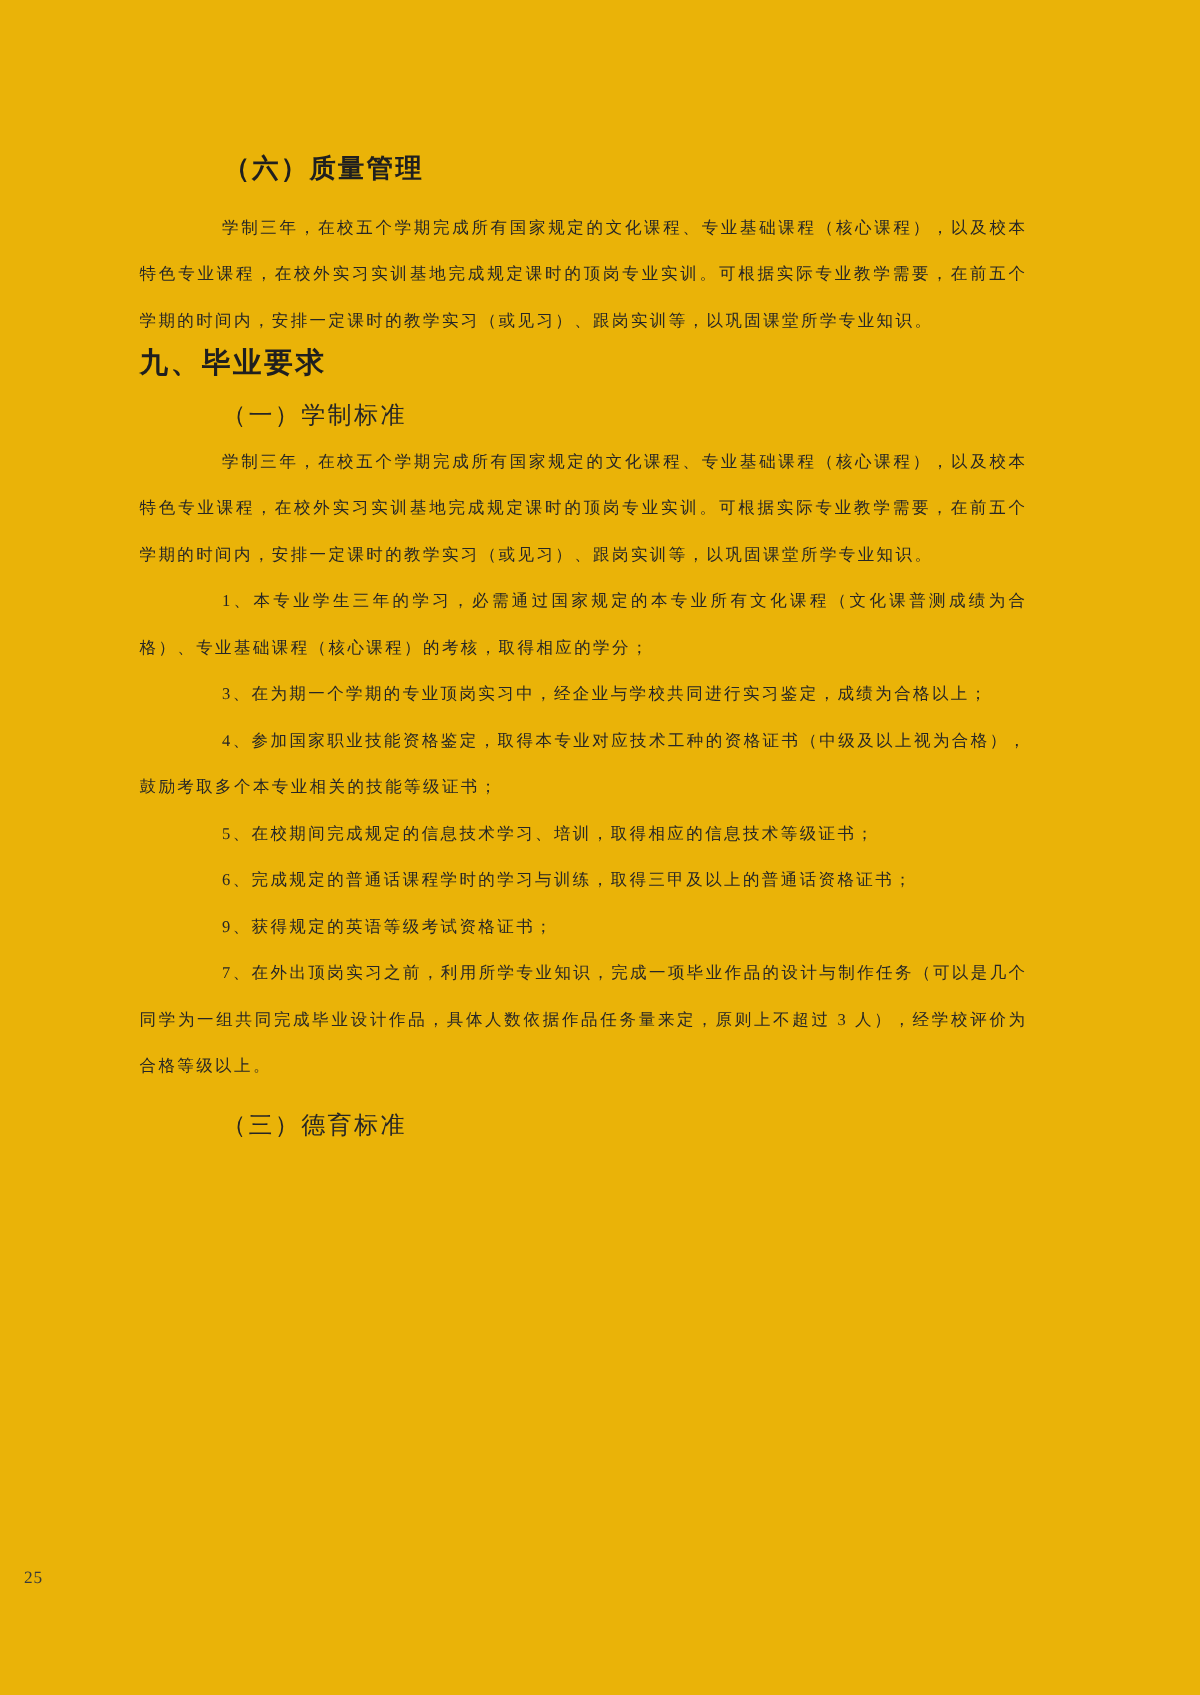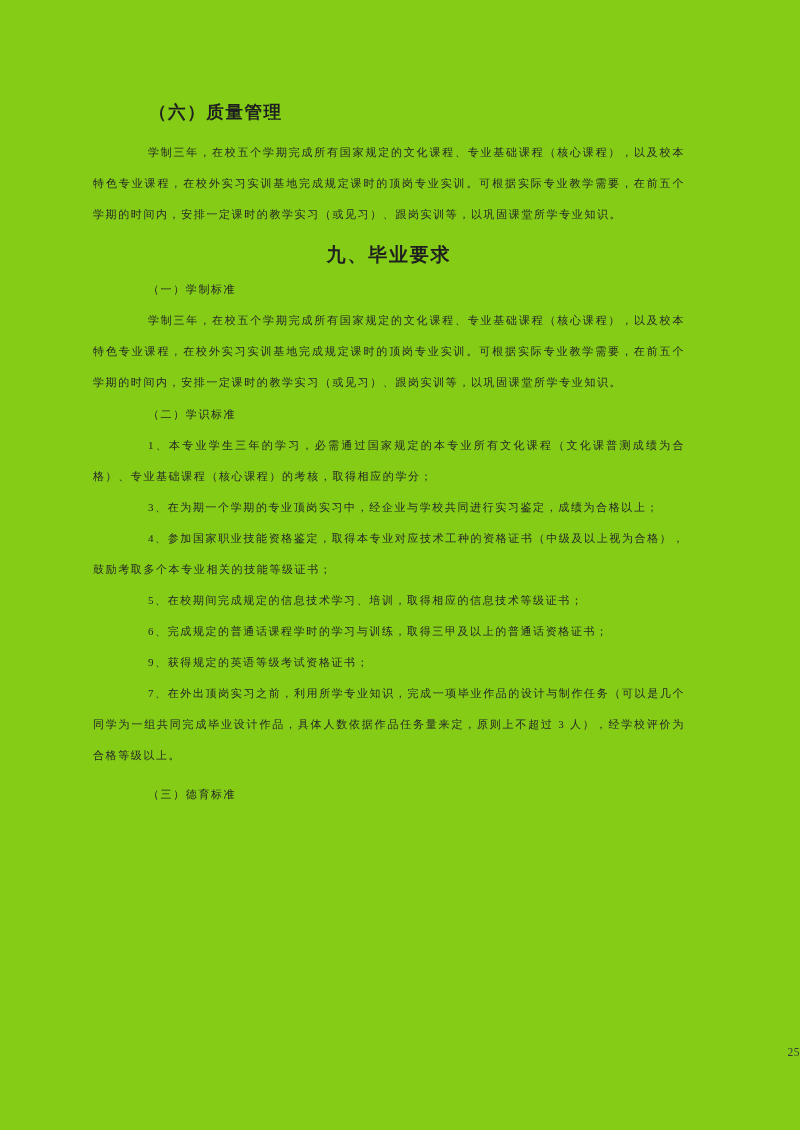--- a/index.html
+++ b/index.html
@@ -8,74 +8,73 @@
     height: 1130px;
     background: #ffffff;
     position: relative;
     overflow: hidden;
     font-family: "Liberation Serif", serif;
     color: #262626;
   }
   .page {
     position: absolute;
     inset: 0;
-    background: #84cc16;
+    background: #eab308;
   }
   .content {
     position: absolute;
     left: 93px;
     top: 0;
     width: 592px;
   }
   .h-section {
     margin: 0;
     padding: 100px 0 0 0;
     text-indent: 56px;
     font-family: "Liberation Sans", sans-serif;
     font-weight: 700;
     font-size: 17.5px;
     line-height: 24px;
     letter-spacing: 1.6px;
     color: #1f1f1f;
   }
   .h-chapter {
-    margin: 12px 0 6px 0;
+    margin: 0 0 6px 0;
     font-family: "Liberation Sans", sans-serif;
     font-weight: 700;
     font-size: 19px;
     line-height: 26px;
     letter-spacing: 1.8px;
     color: #1f1f1f;
-    text-align: center;
   }
   .h-sub {
     margin: 0;
-    font-size: 11px;
+    font-size: 16px;
     font-weight: 400;
     line-height: 31px;
     text-indent: 55px;
     letter-spacing: 1.6px;
   }
   .h-sub.gap-above { margin-top: 8px; }
   .h-sub.gap-small { margin-top: 1px; }
   .para {
     margin: 0;
     font-size: 11px;
     line-height: 31px;
     text-align: justify;
     text-indent: 55px;
     letter-spacing: 1.6px;
   }
   .para.first { margin-top: 13px; }
   .page-number {
     position: absolute;
     left: 0;
-    right: 0;
+    right: 15px;
     top: 1046px;
-    text-align: right;
+    text-align: left;
     font-size: 11.5px;
     letter-spacing: 0.5px;
     color: #3a3a3a;
     padding-left: 16px;
   }
 </style>
 </head>
 <body>
 
 <div class="page">
@@ -84,21 +83,20 @@
     <h3 class="h-section">（六）质量管理</h3>
 
     <p class="para first">学制三年，在校五个学期完成所有国家规定的文化课程、专业基础课程（核心课程），以及校本特色专业课程，在校外实习实训基地完成规定课时的顶岗专业实训。可根据实际专业教学需要，在前五个学期的时间内，安排一定课时的教学实习（或见习）、跟岗实训等，以巩固课堂所学专业知识。</p>
 
     <h2 class="h-chapter">九、毕业要求</h2>
 
     <h4 class="h-sub">（一）学制标准</h4>
 
     <p class="para">学制三年，在校五个学期完成所有国家规定的文化课程、专业基础课程（核心课程），以及校本特色专业课程，在校外实习实训基地完成规定课时的顶岗专业实训。可根据实际专业教学需要，在前五个学期的时间内，安排一定课时的教学实习（或见习）、跟岗实训等，以巩固课堂所学专业知识。</p>
 
-    <h4 class="h-sub gap-small">（二）学识标准</h4>
 
     <p class="para">1、本专业学生三年的学习，必需通过国家规定的本专业所有文化课程（文化课普测成绩为合格）、专业基础课程（核心课程）的考核，取得相应的学分；</p>
 
 
     <p class="para">3、在为期一个学期的专业顶岗实习中，经企业与学校共同进行实习鉴定，成绩为合格以上；</p>
 
     <p class="para">4、参加国家职业技能资格鉴定，取得本专业对应技术工种的资格证书（中级及以上视为合格），鼓励考取多个本专业相关的技能等级证书；</p>
 
     <p class="para">5、在校期间完成规定的信息技术学习、培训，取得相应的信息技术等级证书；</p>
 

